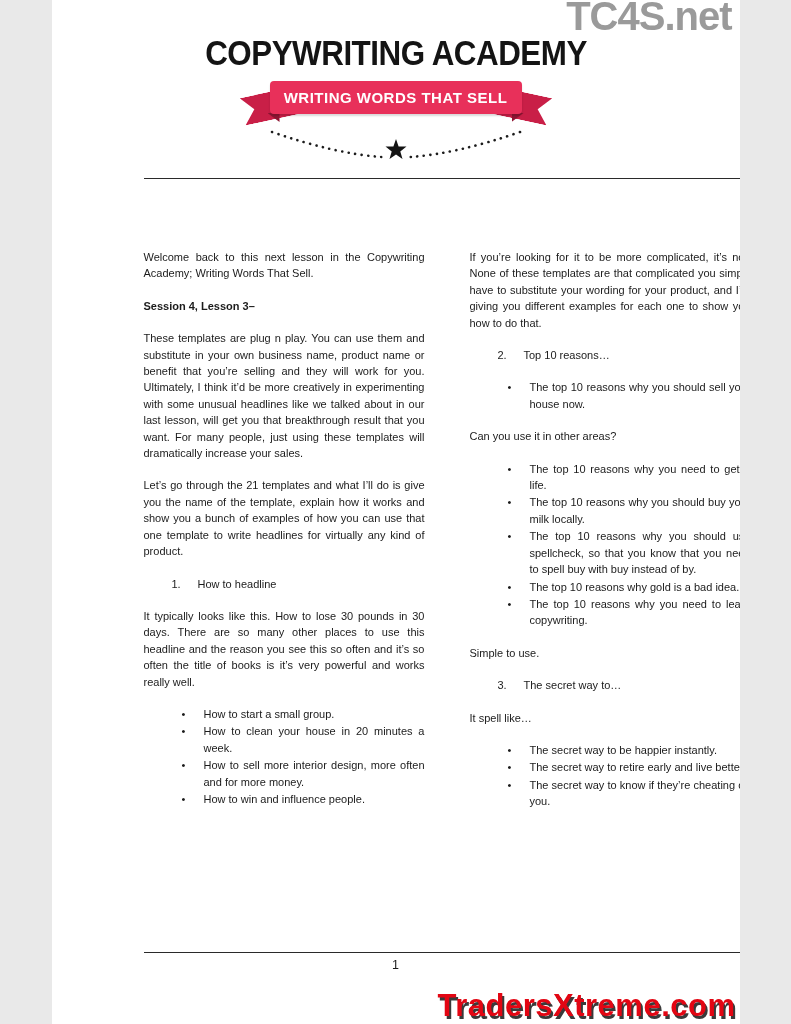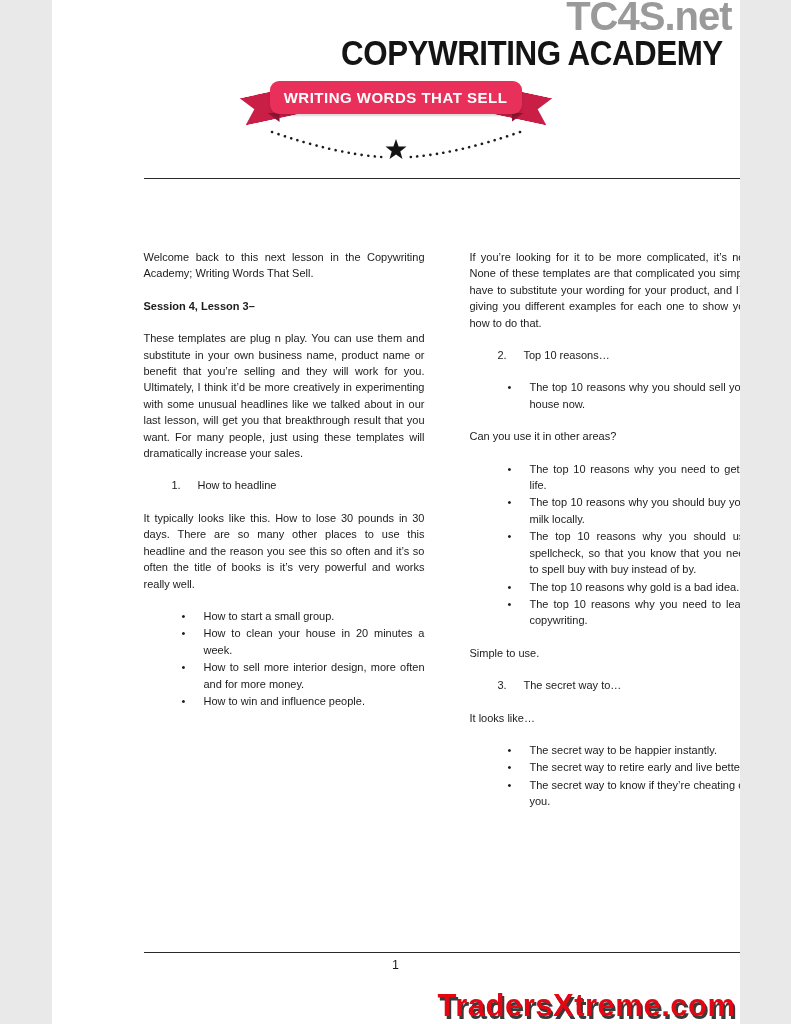--- a/index.html
+++ b/index.html
@@ -4,35 +4,35 @@
 <style>
   html,body{margin:0;padding:0;background:#e9e9e9;}
   .page{position:relative;width:688px;height:1024px;margin:0 auto;background:#ffffff;
         font-family:"Liberation Sans",sans-serif;color:#1b1b1b;overflow:hidden;text-decoration:underline;}
 
   
   .tc4s{position:absolute;top:-6px;right:8px;font-size:40px;font-weight:bold;
         color:#9a9a9a;letter-spacing:-1px;}
 
   
-  .logo-wrap{position:absolute;top:34px;left:0;right:0;text-align:right;}
+  .logo-wrap{position:absolute;top:34px;left:0;right:0;text-align:center;}
   .logo-title{font-size:33px;font-weight:800;color:#141414;letter-spacing:-0.5px;
               transform:scale(0.95,1.08);transform-origin:center;}
   .ribbon{position:relative;width:300px;height:42px;margin:8px auto 0;}
   .ribbon .end{position:absolute;top:12px;width:56px;height:28px;background:#c91f47;}
   .ribbon .end.left{left:-4px;transform:rotate(-12deg);
         clip-path:polygon(0 0,100% 0,100% 100%,0 100%,12px 50%);}
   .ribbon .end.right{right:-4px;transform:rotate(12deg);
         clip-path:polygon(0 0,100% 0,calc(100% - 12px) 50%,100% 100%,0 100%);}
   .ribbon .fold{position:absolute;width:12px;height:9px;background:#8f1533;top:33px;}
   .ribbon .fold.left{left:22px;clip-path:polygon(0 0,100% 0,100% 100%);}
   .ribbon .fold.right{right:22px;clip-path:polygon(0 0,100% 0,0 100%);}
   .ribbon .band{position:absolute;left:24px;right:24px;top:1px;height:33px;background:#e8305a;
         display:flex;align-items:center;justify-content:center;color:#fff;font-weight:bold;
-        font-size:15px;letter-spacing:0.5px;border-radius:9px;box-shadow:0 2px 2px rgba(0,0,0,0.15);}
+        font-size:15px;letter-spacing:0.5px;border-radius:4px;box-shadow:0 2px 2px rgba(0,0,0,0.15);}
   .ornament{display:block;margin:2px auto 0;}
 
   
   .top-rule{position:absolute;top:178px;left:92px;width:607px;border-top:1.6px solid #2a2a2a;}
   .doc-title{position:absolute;top:198px;left:0;right:0;text-align:center;
              font-weight:bold;font-size:14.5px;}
 
   
   .columns{position:absolute;top:249px;left:92px;width:607px;display:flex;gap:45px;}
   .col{width:281px;font-size:11px;line-height:16.4px;}
@@ -87,20 +87,21 @@
 
   <div class="top-rule"></div>
 
 
   <div class="columns">
 
     <div class="col">
       <p>Welcome back to this next lesson in the Copywriting Academy; Writing Words That Sell.</p>
       <p class="bold">Session 4, Lesson 3–</p>
       <p>These templates are plug n play. You can use them and substitute in your own business name, product name or benefit that you’re selling and they will work for you. Ultimately, I think it’d be more creatively in experimenting with some unusual headlines like we talked about in our last lesson, will get you that breakthrough result that you want. For many people, just using these templates will dramatically increase your sales.</p>
+      <p>Let’s go through the 21 templates and what I’ll do is give you the name of the template, explain how it works and show you a bunch of examples of how you can use that one template to write headlines for virtually any kind of product.</p>
       <div class="num-item">
         <span class="num">1.</span>
         <span>How to headline</span>
       </div>
       <p>It typically looks like this. How to lose 30 pounds in 30 days. There are so many other places to use this headline and the reason you see this so often and it’s so often the title of books is it’s very powerful and works really well.</p>
       <ul>
         <li>
           <span class="marker">•</span>
           <span class="btext">How to start a small group.</span>
         </li>
@@ -152,21 +153,21 @@
         <li>
           <span class="marker">•</span>
           <span class="btext">The top 10 reasons why you need to learn copywriting.</span>
         </li>
       </ul>
       <p>Simple to use.</p>
       <div class="num-item">
         <span class="num">3.</span>
         <span>The secret way to…</span>
       </div>
-      <p>It looks like…</p>
+      <p>It spell like…</p>
       <ul>
         <li>
           <span class="marker">•</span>
           <span class="btext">The secret way to be happier instantly.</span>
         </li>
         <li>
           <span class="marker">•</span>
           <span class="btext">The secret way to retire early and live better.</span>
         </li>
         <li>

